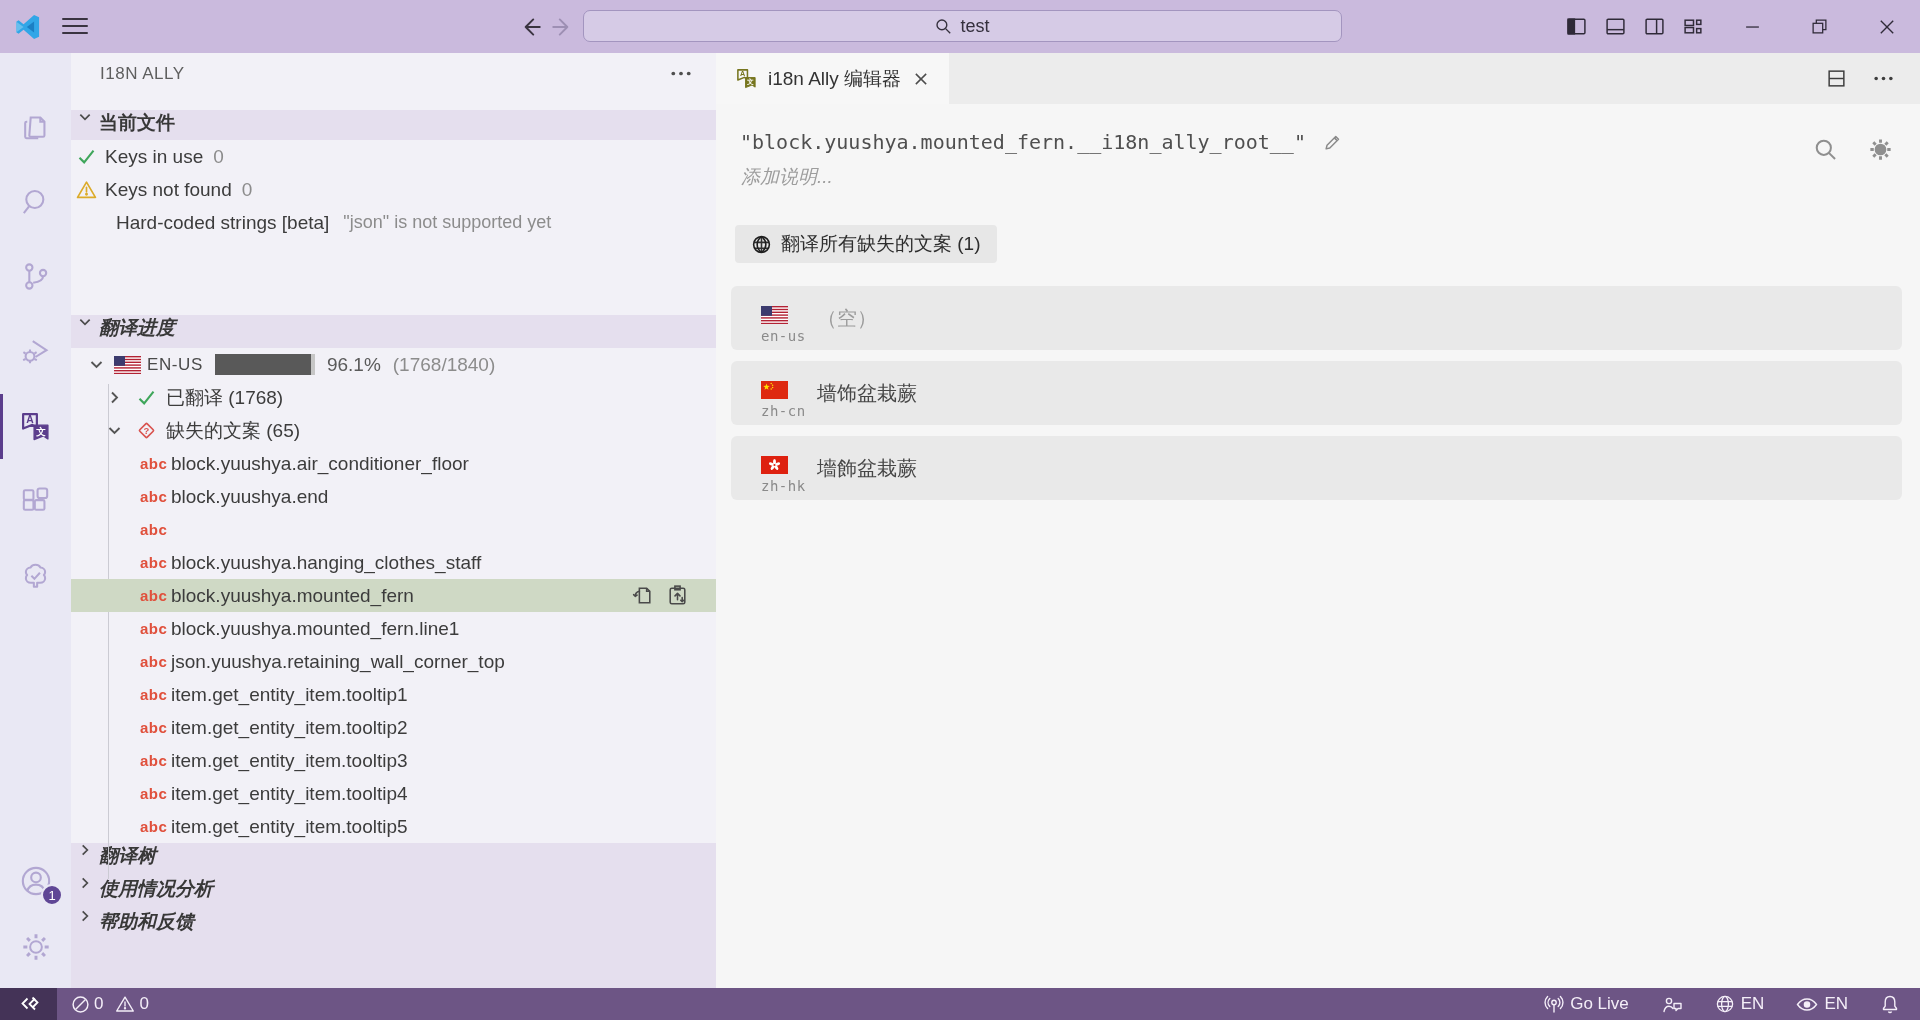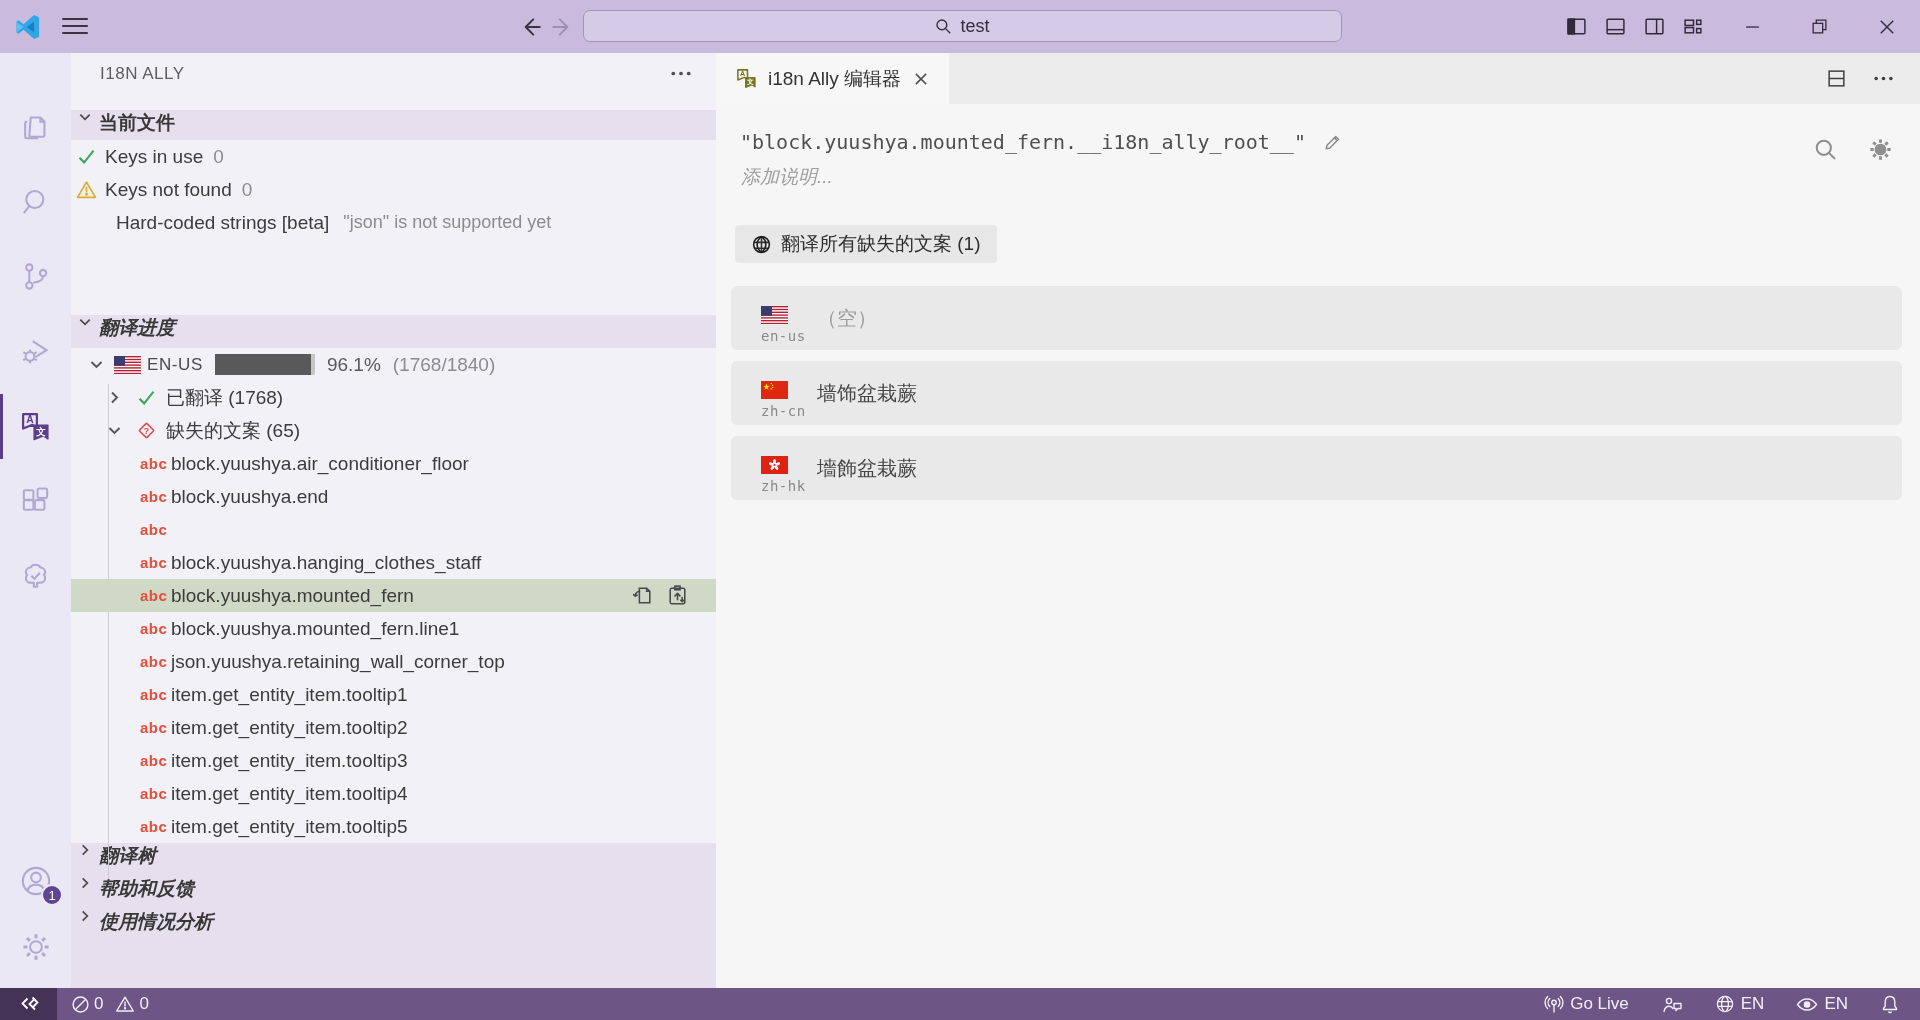--- a/index.html
+++ b/index.html
@@ -445,29 +445,29 @@
             </svg>
           </span>
         <span>翻译树</span>
       </div>
       <div class="sec-header h33">
         <span class="chev">
             <svg viewBox="0 0 12 12" width="14" height="14" fill="none" stroke="#4c4c4c" stroke-width="1.5">
               <path d="M4 2l4 4-4 4"></path>
             </svg>
           </span>
-        <span>帮助和反馈</span>
+        <span>使用情况分析</span>
       </div>
       <div class="sec-header h33">
         <span class="chev">
             <svg viewBox="0 0 12 12" width="14" height="14" fill="none" stroke="#4c4c4c" stroke-width="1.5">
               <path d="M4 2l4 4-4 4"></path>
             </svg>
           </span>
-        <span>使用情况分析</span>
+        <span>帮助和反馈</span>
       </div>
       <div class="bottom-fill"></div>
     </div>
 
     <div class="editor">
       <div class="tabbar">
         <div class="tab">
           <svg viewBox="0 0 24 24" width="23" height="23">
             <path d="M3 3h10v10l-3.2-2.2L3 13.5Z" fill="none" stroke="#77761f" stroke-width="1.6" stroke-linejoin="round"></path>
             <text x="8" y="9.6" font-size="7.5" font-weight="bold" fill="#77761f" text-anchor="middle" font-family="sans-serif">A</text>

